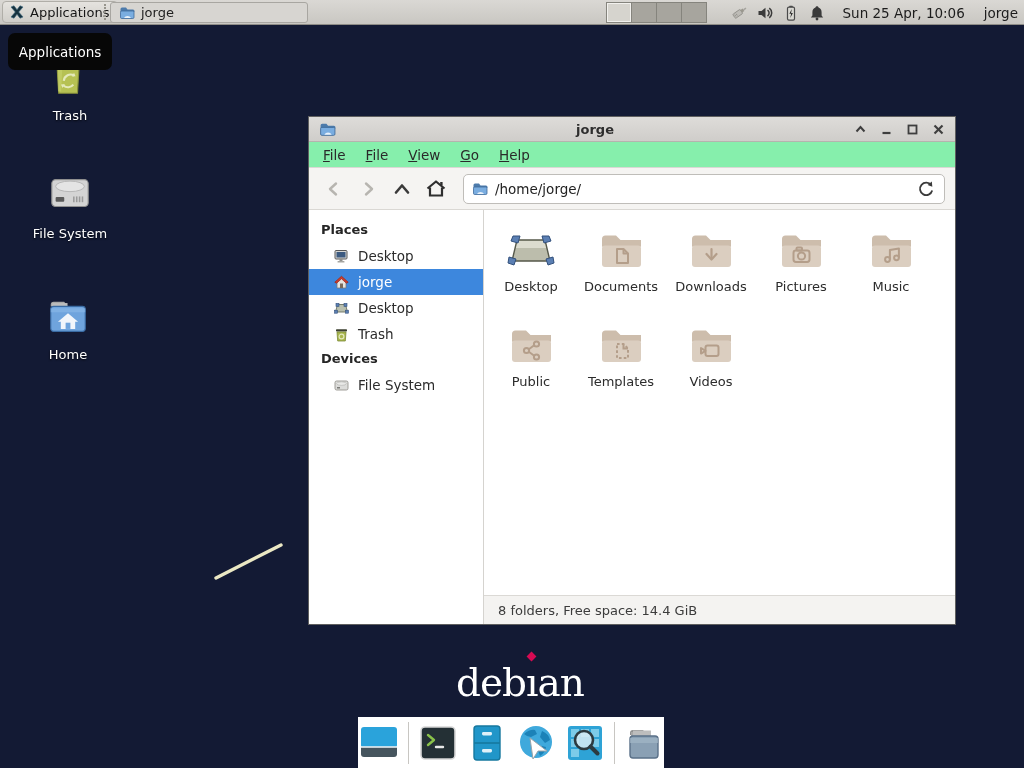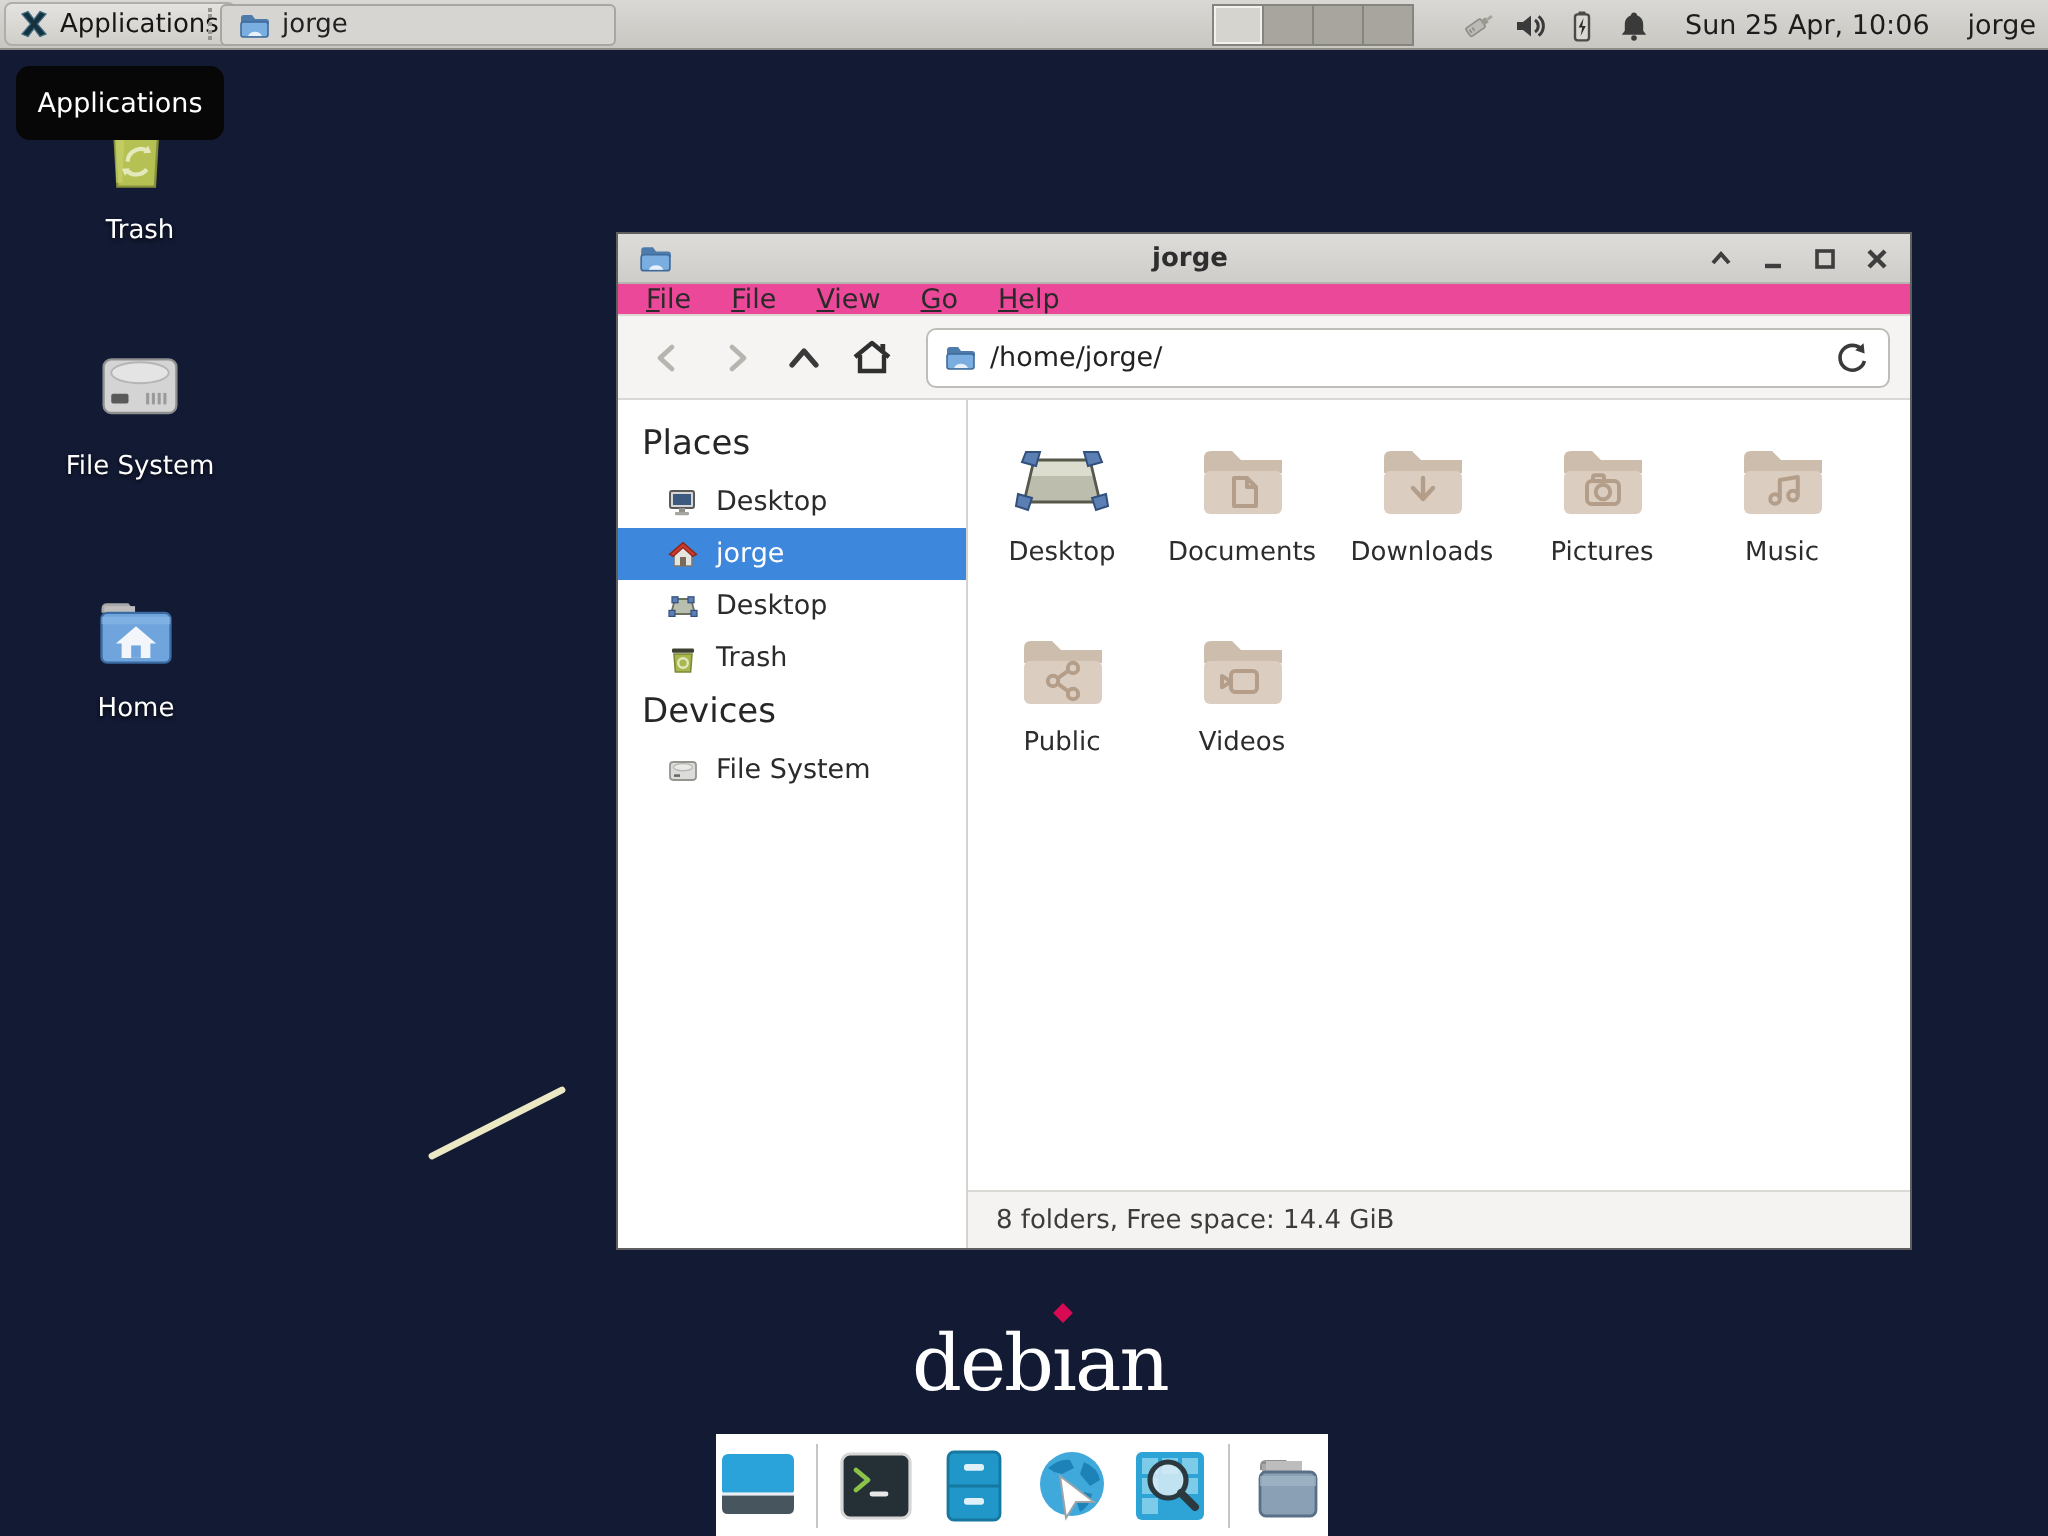--- a/index.html
+++ b/index.html
@@ -45,37 +45,37 @@
   
   .window { position:absolute; left:308px; top:116px; width:648px; height:509px;
             border:1px solid #5f5f5f; display:flex; flex-direction:column; background:#fff; z-index:20; }
   .titlebar { height:25px; background:linear-gradient(#dedcd9,#cfcdca); display:flex; align-items:center;
               padding:0 10px; border-bottom:1px solid #b5b3ae; }
   .titlebar .win-icon { width:17px; height:17px; display:inline-flex; }
   .title-text { flex:1; text-align:center; font-weight:bold; color:#2e2e2e; font-size:13px; }
   .win-controls { display:flex; align-items:center; gap:13px; }
   .win-controls span { width:13px; height:13px; display:inline-flex; cursor:default; }
 
-  .menubar { height:16px; background:#ec4899; display:flex; align-items:center; padding:0 4px;
+  .menubar { height:26px; background:#86efac; display:flex; align-items:center; padding:0 4px;
              border-bottom:1px solid #dad8d4; }
   .menu-item { display:inline-block; padding:4px 10px; font-size:13.5px; color:#2a2a2a; }
   .menu-item::first-letter { text-decoration:underline; }
 
   .toolbar { height:42px; background:#f5f4f2; display:flex; align-items:center; padding:0 10px;
              border-bottom:1px solid #dad8d4; gap:4px; }
   .tool-btn { width:30px; height:30px; display:flex; align-items:center; justify-content:center; border-radius:4px; }
   .pathbar { flex:1; height:30px; margin-left:8px; background:#fff; border:1px solid #bfbdb9; border-radius:5px;
              display:flex; align-items:center; padding:0 8px; gap:7px; }
   .pathbar input { flex:1; border:none; outline:none; background:transparent; font:13.5px "DejaVu Sans", sans-serif; color:#222; }
   .pathbar .mini-folder { width:16px; height:16px; display:inline-flex; }
   .reload-btn { width:20px; height:20px; display:inline-flex; }
 
   .win-body { flex:1; display:flex; min-height:0; }
   .sidebar { width:175px; background:#fff; border-right:1px solid #d5d3cf; padding-top:8px; }
-  .side-header { padding:4px 12px 6px; font-weight:normal; color:#262626; font-size:17px; }
+  .side-header { padding:4px 12px 6px; font-weight:bold; color:#262626; font-size:13px; }
   .side-item { height:26px; display:flex; align-items:center; gap:8px; padding-left:24px; font-size:13.5px; color:#2b2b2b; }
   .side-item .si { width:17px; height:17px; display:inline-flex; }
   .side-item.selected { background:#3d87dd; color:#fff; }
 
   .main-col { flex:1; display:flex; flex-direction:column; min-width:0; }
   .file-list { flex:1; background:#fff; padding:16px 0 0 2px;
                display:grid; grid-template-columns:repeat(5,90px); grid-auto-rows:95px; justify-items:center; }
   .file-cell { display:flex; flex-direction:column; align-items:center; width:90px; }
   .file-cell .fic { width:48px; height:48px; }
   .file-cell .flbl { margin-top:5px; font-size:13px; color:#2c2c2c; }
@@ -462,20 +462,34 @@
                     <circle cx="29.5" cy="23" r="2.6"></circle>
                     <circle cx="29.5" cy="36" r="2.6"></circle>
                     <line x1="21.8" y1="28.2" x2="27.2" y2="24.3"></line>
                     <line x1="21.8" y1="30.8" x2="27.2" y2="34.7"></line>
                   </g>
                 </svg>
             </span>
             <span class="flbl">Public</span>
           </div>
 
+          <div class="file-cell">
+            <span class="fic">
+              <svg viewBox="0 0 48 48">
+                  <path d="M5 13 q0-3.5 3.5-3.5 h10.5 l4.5 4.5 h17 q3.5 0 3.5 3.5 v3 H5 z" fill="#cdbdac"></path>
+                  <rect x="5" y="14" width="39" height="6.5" fill="#cdbdac"></rect>
+                  <rect x="5" y="19.5" width="39" height="21.5" rx="3" fill="#dbcec0"></rect>
+                  <g fill="none" stroke="#b49e8a" stroke-width="2" stroke-dasharray="2.6 2.2" stroke-linejoin="round">
+                    <path d="M20 23 h6.5 l4.5 4.5 V37 H20 z"></path>
+                  </g>
+                  <path d="M26.5 23 v4.5 h4.5" fill="none" stroke="#b49e8a" stroke-width="2"></path>
+                </svg>
+            </span>
+            <span class="flbl">Templates</span>
+          </div>
 
           <div class="file-cell">
             <span class="fic">
               <svg viewBox="0 0 48 48">
                   <path d="M5 13 q0-3.5 3.5-3.5 h10.5 l4.5 4.5 h17 q3.5 0 3.5 3.5 v3 H5 z" fill="#cdbdac"></path>
                   <rect x="5" y="14" width="39" height="6.5" fill="#cdbdac"></rect>
                   <rect x="5" y="19.5" width="39" height="21.5" rx="3" fill="#dbcec0"></rect>
                   <g fill="none" stroke="#b49e8a" stroke-width="2" stroke-linejoin="round">
                     <rect x="18.5" y="24.5" width="13" height="10.5" rx="2"></rect>
                     <path d="M18.5 29.8 L14 27 v5.6 z"></path>

